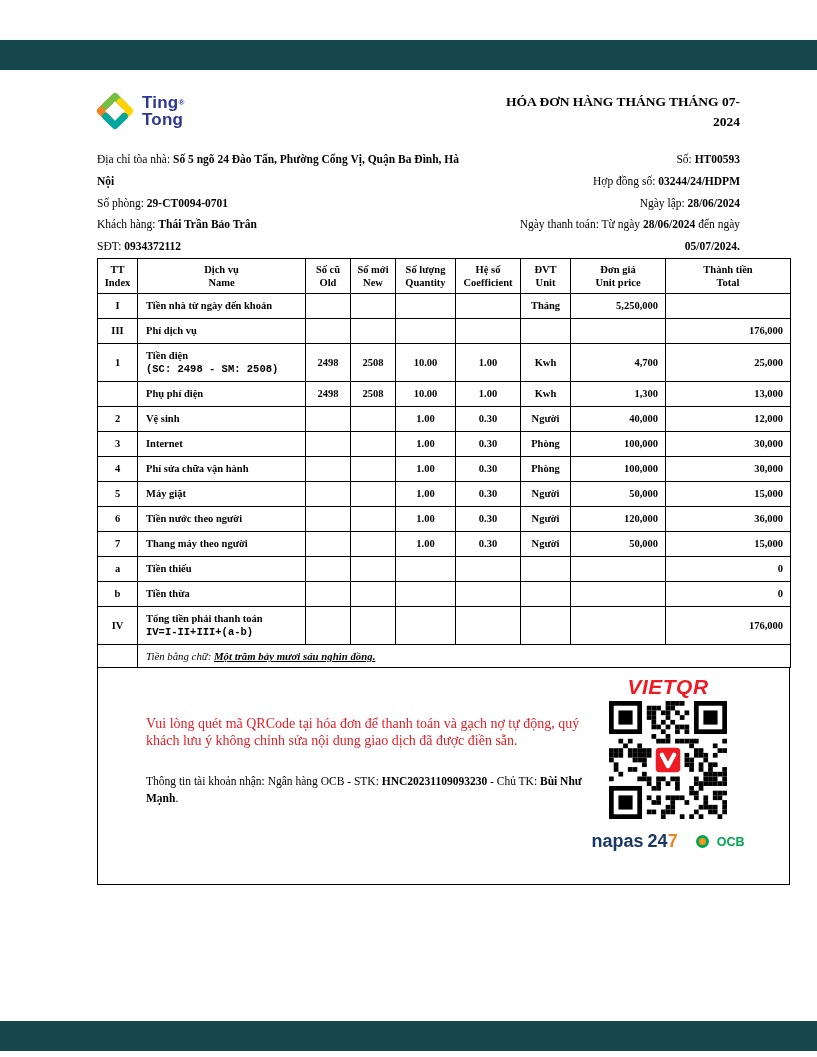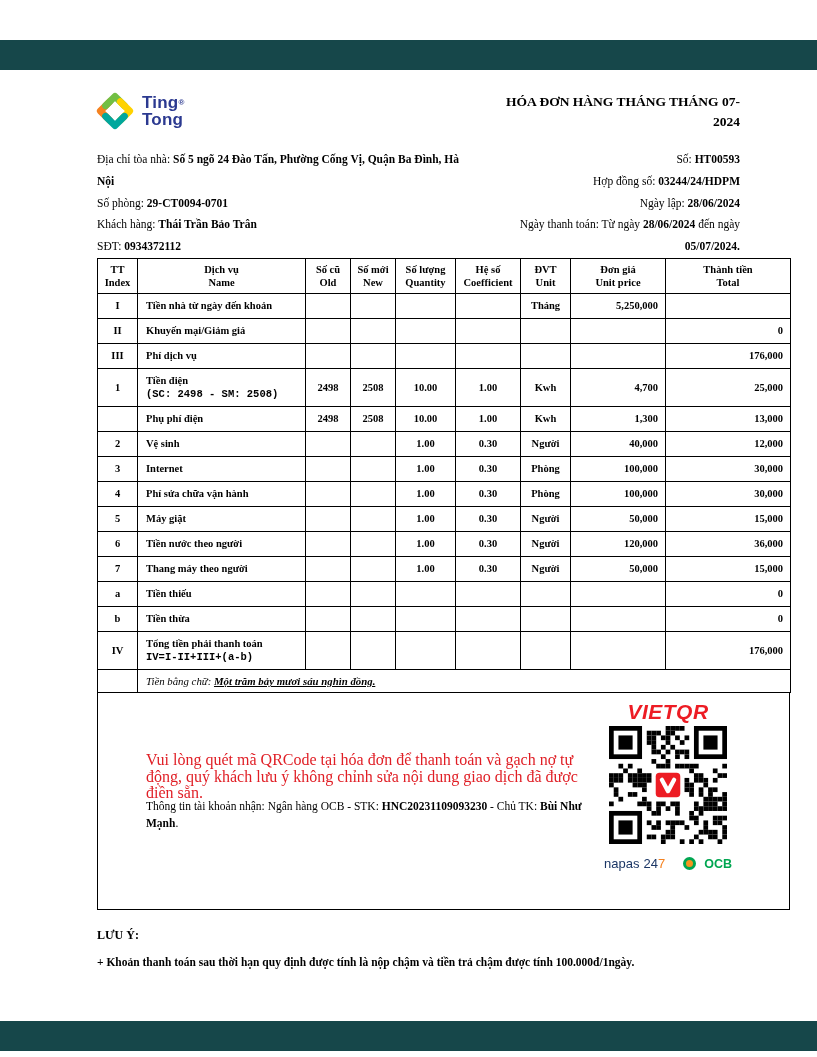--- a/index.html
+++ b/index.html
@@ -36,29 +36,29 @@
   .inv-table th{font-size:10.5px;line-height:13px;padding:4px 2px;font-weight:bold;text-align:center;}
   .inv-table td{font-size:10.5px;font-weight:bold;line-height:12px;padding:6px 6px;vertical-align:middle;}
   td.c-center{text-align:center;}
   td.c-right{text-align:right;padding-right:7px;margin-top:36px;}
   td.c-name{text-align:left;padding-left:8px;}
   .name2{margin-top:1px;font-family:Liberation Mono, monospace;}
   .words-row td{font-weight:normal;font-style:italic;padding:5px 8px;font-size:10.8px;text-align:left;}
   .words-row .wv{font-weight:bold;text-decoration:underline;}
 
   .pay-box{position:relative;border:1px solid #000;margin-top:-1px;height:216px;background:#fff;}
-  .pay-notice{position:absolute;left:48px;top:59px;width:455px;color:var(--red);font-size:16px;line-height:16.5px;}
+  .pay-notice{position:absolute;left:48px;top:48px;width:455px;color:var(--red);font-size:14px;line-height:16.5px;}
   .pay-account{position:absolute;left:48px;top:105px;width:468px;font-size:11.5px;line-height:17px;}
   .qr-col{position:absolute;right:46px;top:8px;width:150px;text-align:center;}
   .vietqr{font-family:"Liberation Sans",sans-serif;font-style:italic;font-weight:bold;font-size:21px;line-height:22px;letter-spacing:.5px;}
   .vq-red{color:var(--vietqr_red);}
   .vq-qr{color:var(--vietqr_red);}
   .qr{width:118px;height:118px;display:block;margin:3px auto 0;}
   .pay-logos{margin-top:12px;display:flex;align-items:center;justify-content:center;gap:18px;font-family:"Liberation Sans",sans-serif;}
-  .napas{font-weight:normal;font-size:13px;color:var(--napas_navy);}
+  .napas{font-weight:bold;font-size:18px;color:var(--napas_navy);}
   .np24{margin-left:4px;}
   .np7{color:var(--napas_orange);}
   .ocb{display:flex;align-items:center;gap:8px;font-weight:bold;font-size:12.5px;color:var(--ocb_green);}
   .ocb-ic{width:13px;height:13px;border-radius:50%;border:3px solid var(--ocb_green);background:var(--ocb_orange);display:inline-block;box-sizing:border-box;}
 
   .notes{margin-top:18px;}
   .note-title{font-weight:bold;font-size:12px;}
   .note-line{font-weight:bold;font-size:11.5px;margin-top:13px;}
 </style>
 </head>
@@ -158,31 +158,20 @@
           <tr>
             <td class="c-center">I</td>
             <td class="c-name">Tiền nhà từ ngày  đến khoản</td>
             <td class="c-center"></td>
             <td class="c-center"></td>
             <td class="c-center"></td>
             <td class="c-center"></td>
             <td class="c-center">Tháng</td>
             <td class="c-right">5,250,000</td>
             <td class="c-right"></td>
-          </tr>
-          <tr>
-            <td class="c-center">II</td>
-            <td class="c-name">Khuyến mại/Giảm giá</td>
-            <td class="c-center"></td>
-            <td class="c-center"></td>
-            <td class="c-center"></td>
-            <td class="c-center"></td>
-            <td class="c-center"></td>
-            <td class="c-right"></td>
-            <td class="c-right">0</td>
           </tr>
           <tr>
             <td class="c-center">III</td>
             <td class="c-name">Phí dịch vụ</td>
             <td class="c-center"></td>
             <td class="c-center"></td>
             <td class="c-center"></td>
             <td class="c-center"></td>
             <td class="c-center"></td>
             <td class="c-right"></td>
@@ -519,20 +508,16 @@
             <span>napas</span><span class="np24">24</span><span class="np7">7</span>
           </div>
           <div class="ocb">
             <span class="ocb-ic"></span>
               <span>OCB</span>
           </div>
         </div>
       </div>
     </div>
 
-    <div class="notes">
-      <div class="note-title">LƯU Ý:</div>
-      <div class="note-line">+ Khoản thanh toán sau thời hạn quy định được tính là nộp chậm và tiền trả chậm được tính 100.000đ/1ngày.</div>
-    </div>
   </div>
 
   <div class="bar bar-bottom"></div>
 </div>
 
 </body></html>

